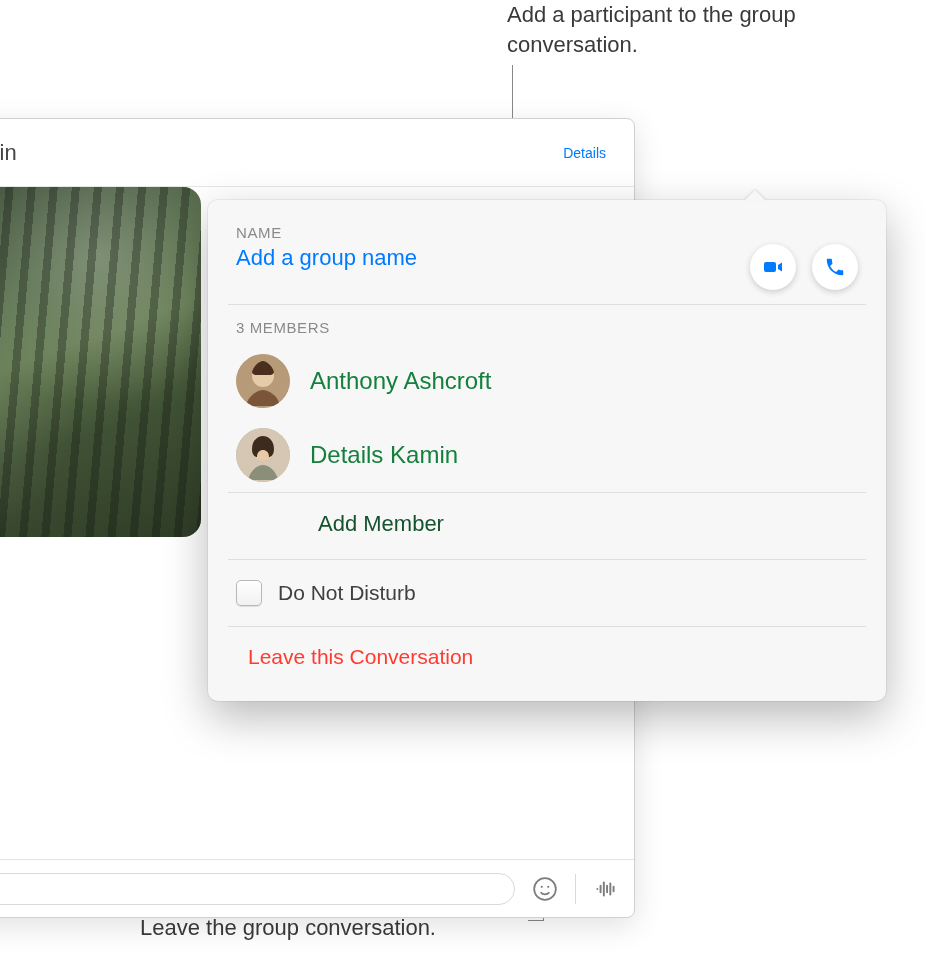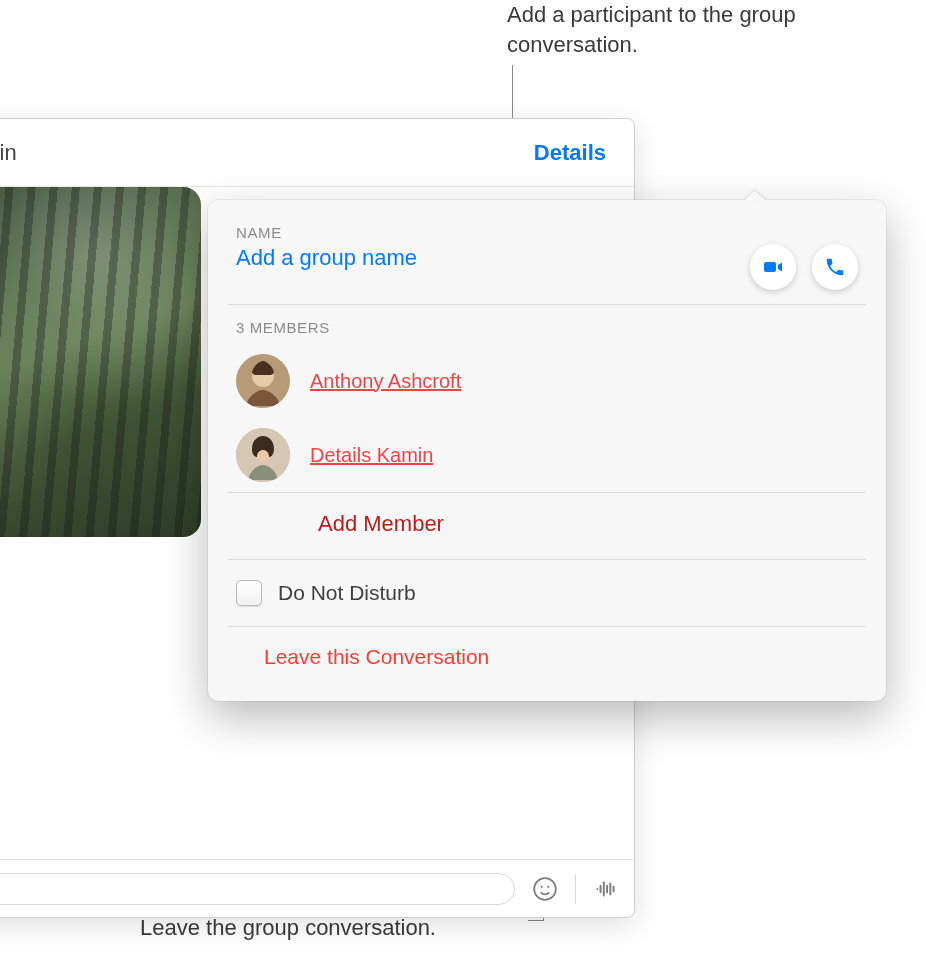--- a/index.html
+++ b/index.html
@@ -57,23 +57,23 @@
     border-bottom: 1px solid #e6e6e6;
   }
   .chat-title {
     font-size: 22px;
     font-weight: 500;
     color: #444;
     white-space: nowrap;
     overflow: hidden;
   }
   .details-link {
-    font-size: 22px;
+    font-size: 14px;
     color: #007aff;
-    font-weight: 700;
+    font-weight: 400;
     cursor: pointer;
   }
 
   .chat-body {
     position: relative;
     height: calc(100% - 68px - 58px);
     padding: 12px 20px;
     overflow: hidden;
   }
 
@@ -191,39 +191,39 @@
     display:flex; align-items:center; gap:20px;
     padding: 10px 28px;
   }
   .avatar {
     width: 54px; height:54px; border-radius:50%;
     background:#c9b79a;
     display:flex; align-items:center; justify-content:center;
     overflow:hidden;
   }
 
-  .member-name { font-size: 20px; font-weight: 500; color:#ef4444;text-decoration:underline; }
+  .member-name { font-size: 24px; font-weight: 500; color:#15803d; }
   .add-member-row { padding: 18px 28px 22px 110px; }
-  .add-member-link { font-size: 22px; color:#b91c1c; font-weight:400; cursor:pointer; }
+  .add-member-link { font-size: 22px; color:#14532d; font-weight:400; cursor:pointer; }
 
   .dnd-row {
     display:flex; align-items:center; gap:16px;
     padding: 20px 28px;
   }
   .checkbox {
     width:26px; height:26px;
     border:1px solid #b8b8b8;
     border-radius:5px;
     background:linear-gradient(#ffffff,#f1f1f1);
     box-shadow: inset 0 1px 0 #fff, 0 1px 1px rgba(0,0,0,0.1);
     cursor:pointer;
   }
   .dnd-label { font-size: 21px; color:#404040; }
 
-  .leave-row { padding: 18px 28px 22px 56px; }
+  .leave-row { padding: 18px 28px 22px 40px; }
   .leave-link { font-size: 21px; color:#ff3b30; font-weight:400; cursor:pointer; }
 </style>
 </head>
 <body>
 
 <div class="callout callout-top">Add a participant to the group conversation.</div>
 <div class="callout callout-bottom">Leave the group conversation.</div>
 
 <div class="leader leader1a"></div>
 <div class="leader leader1b"></div>

